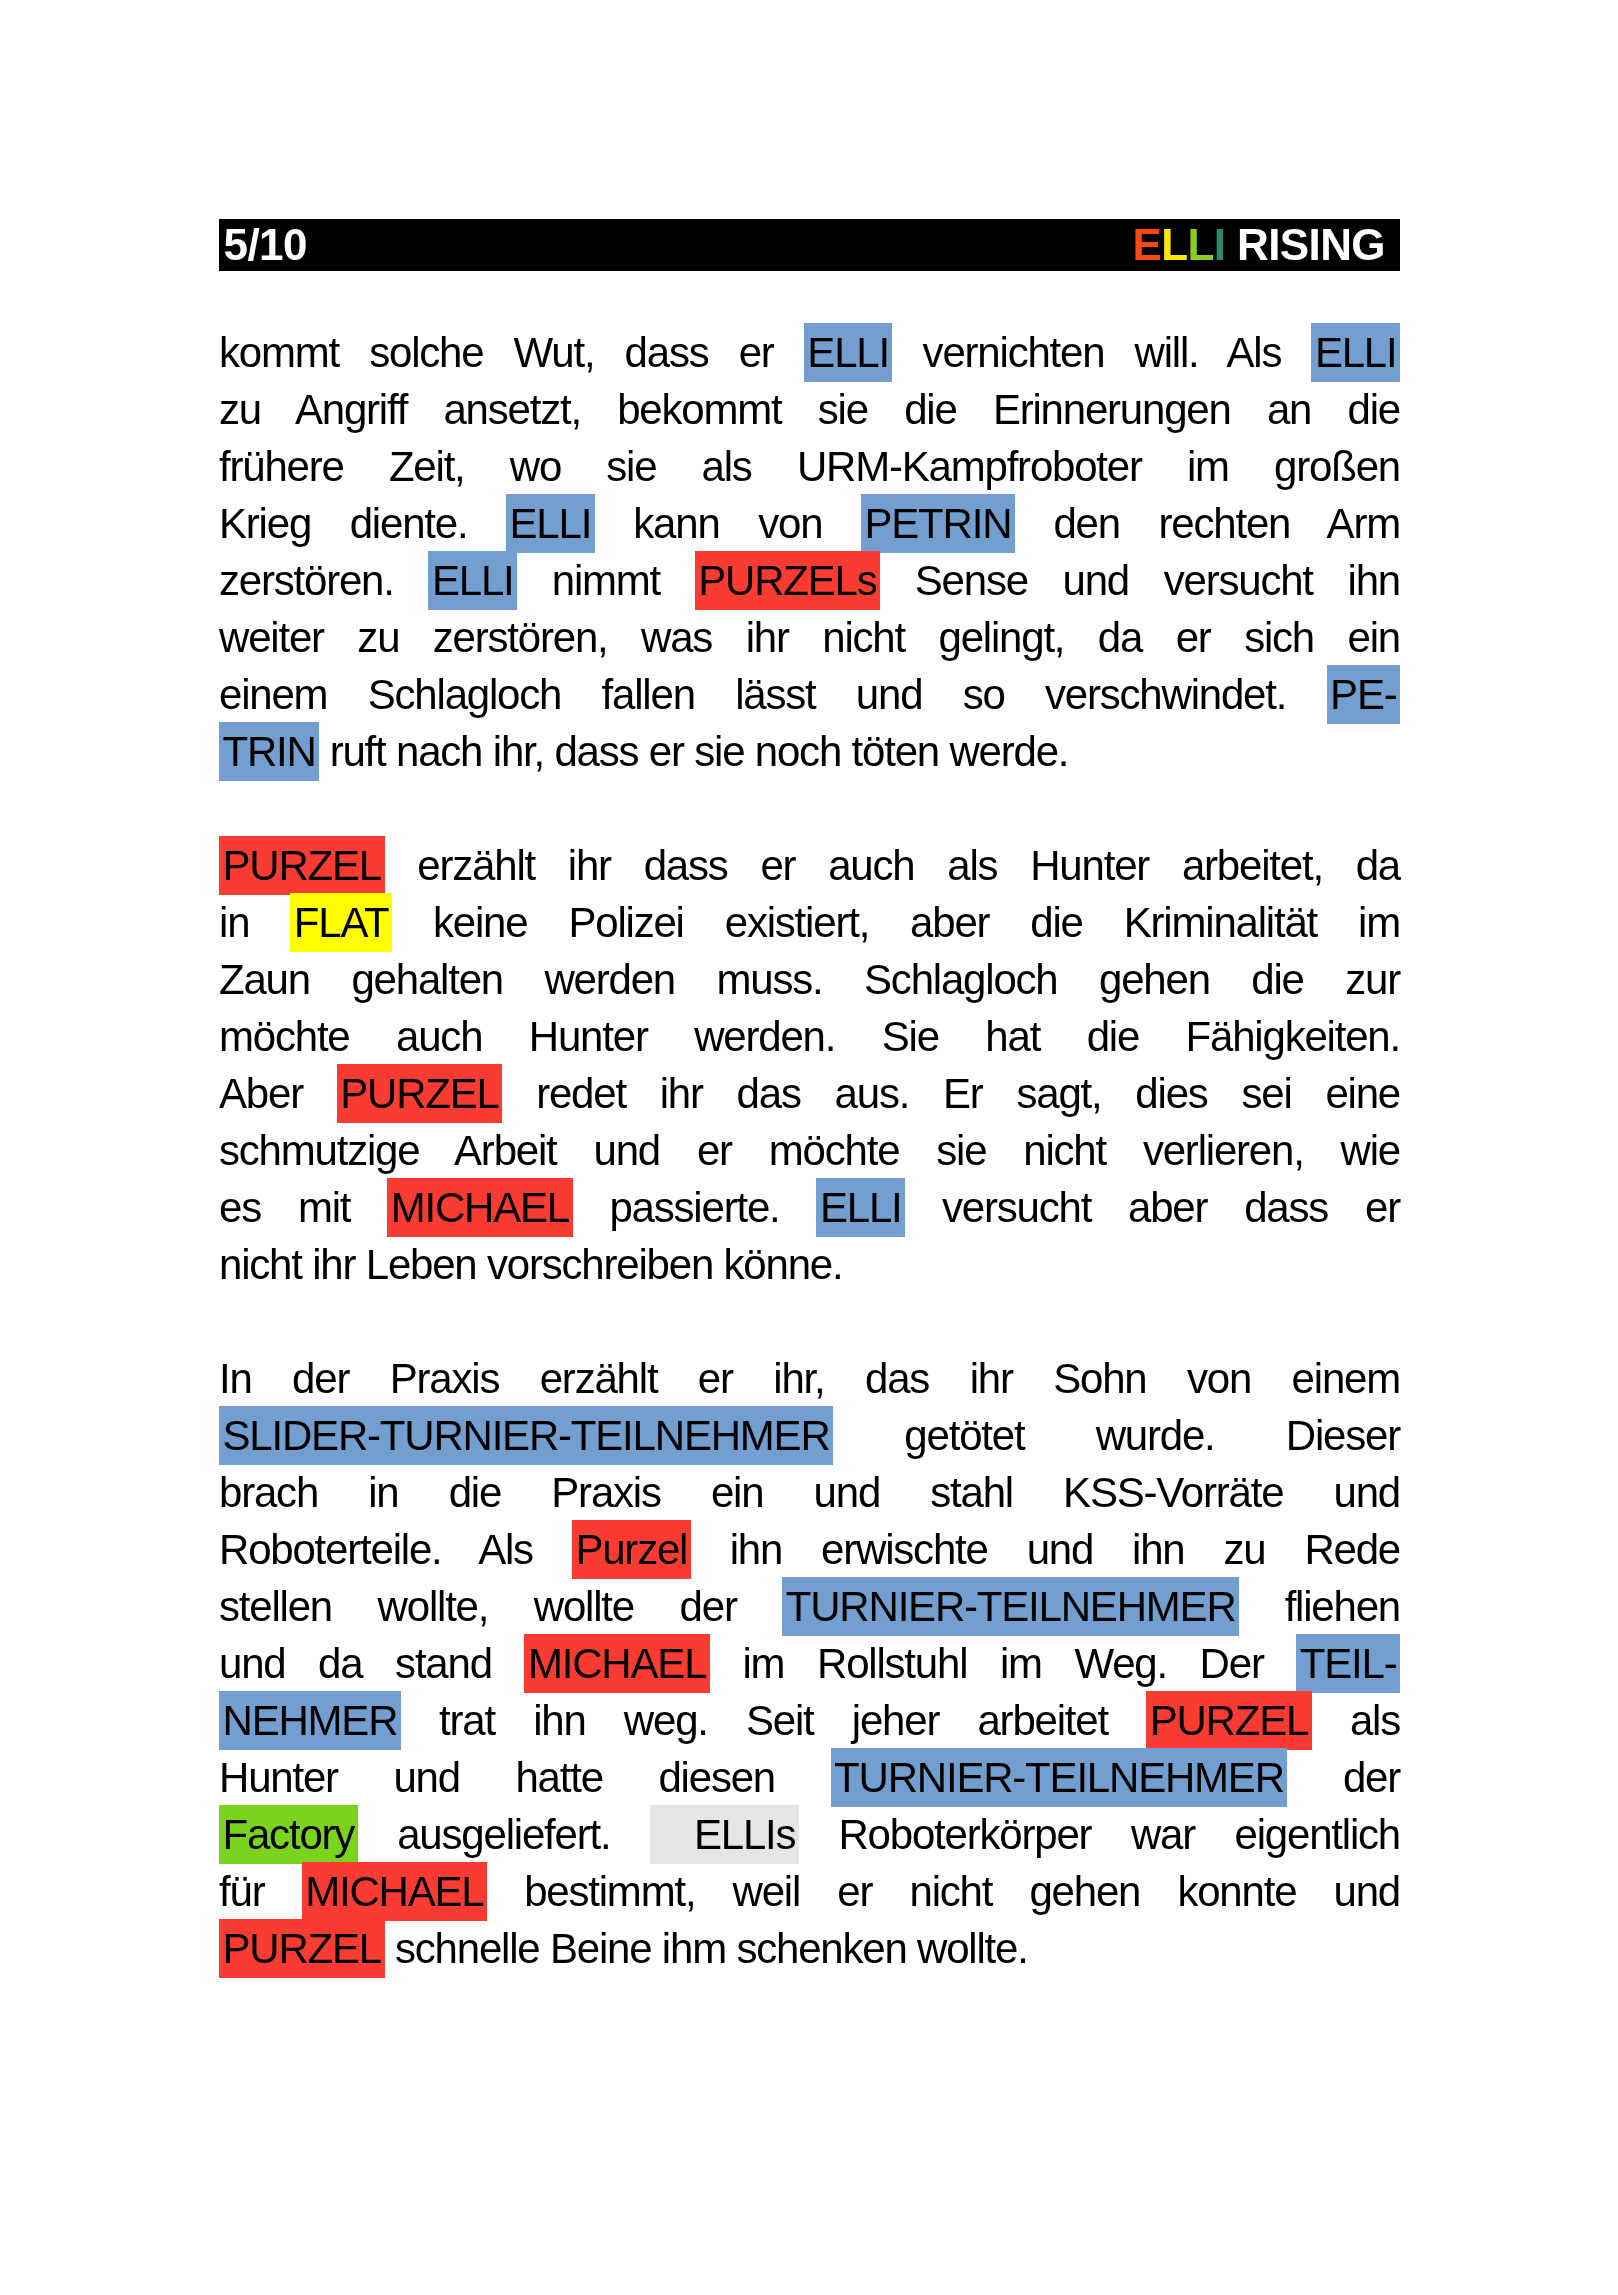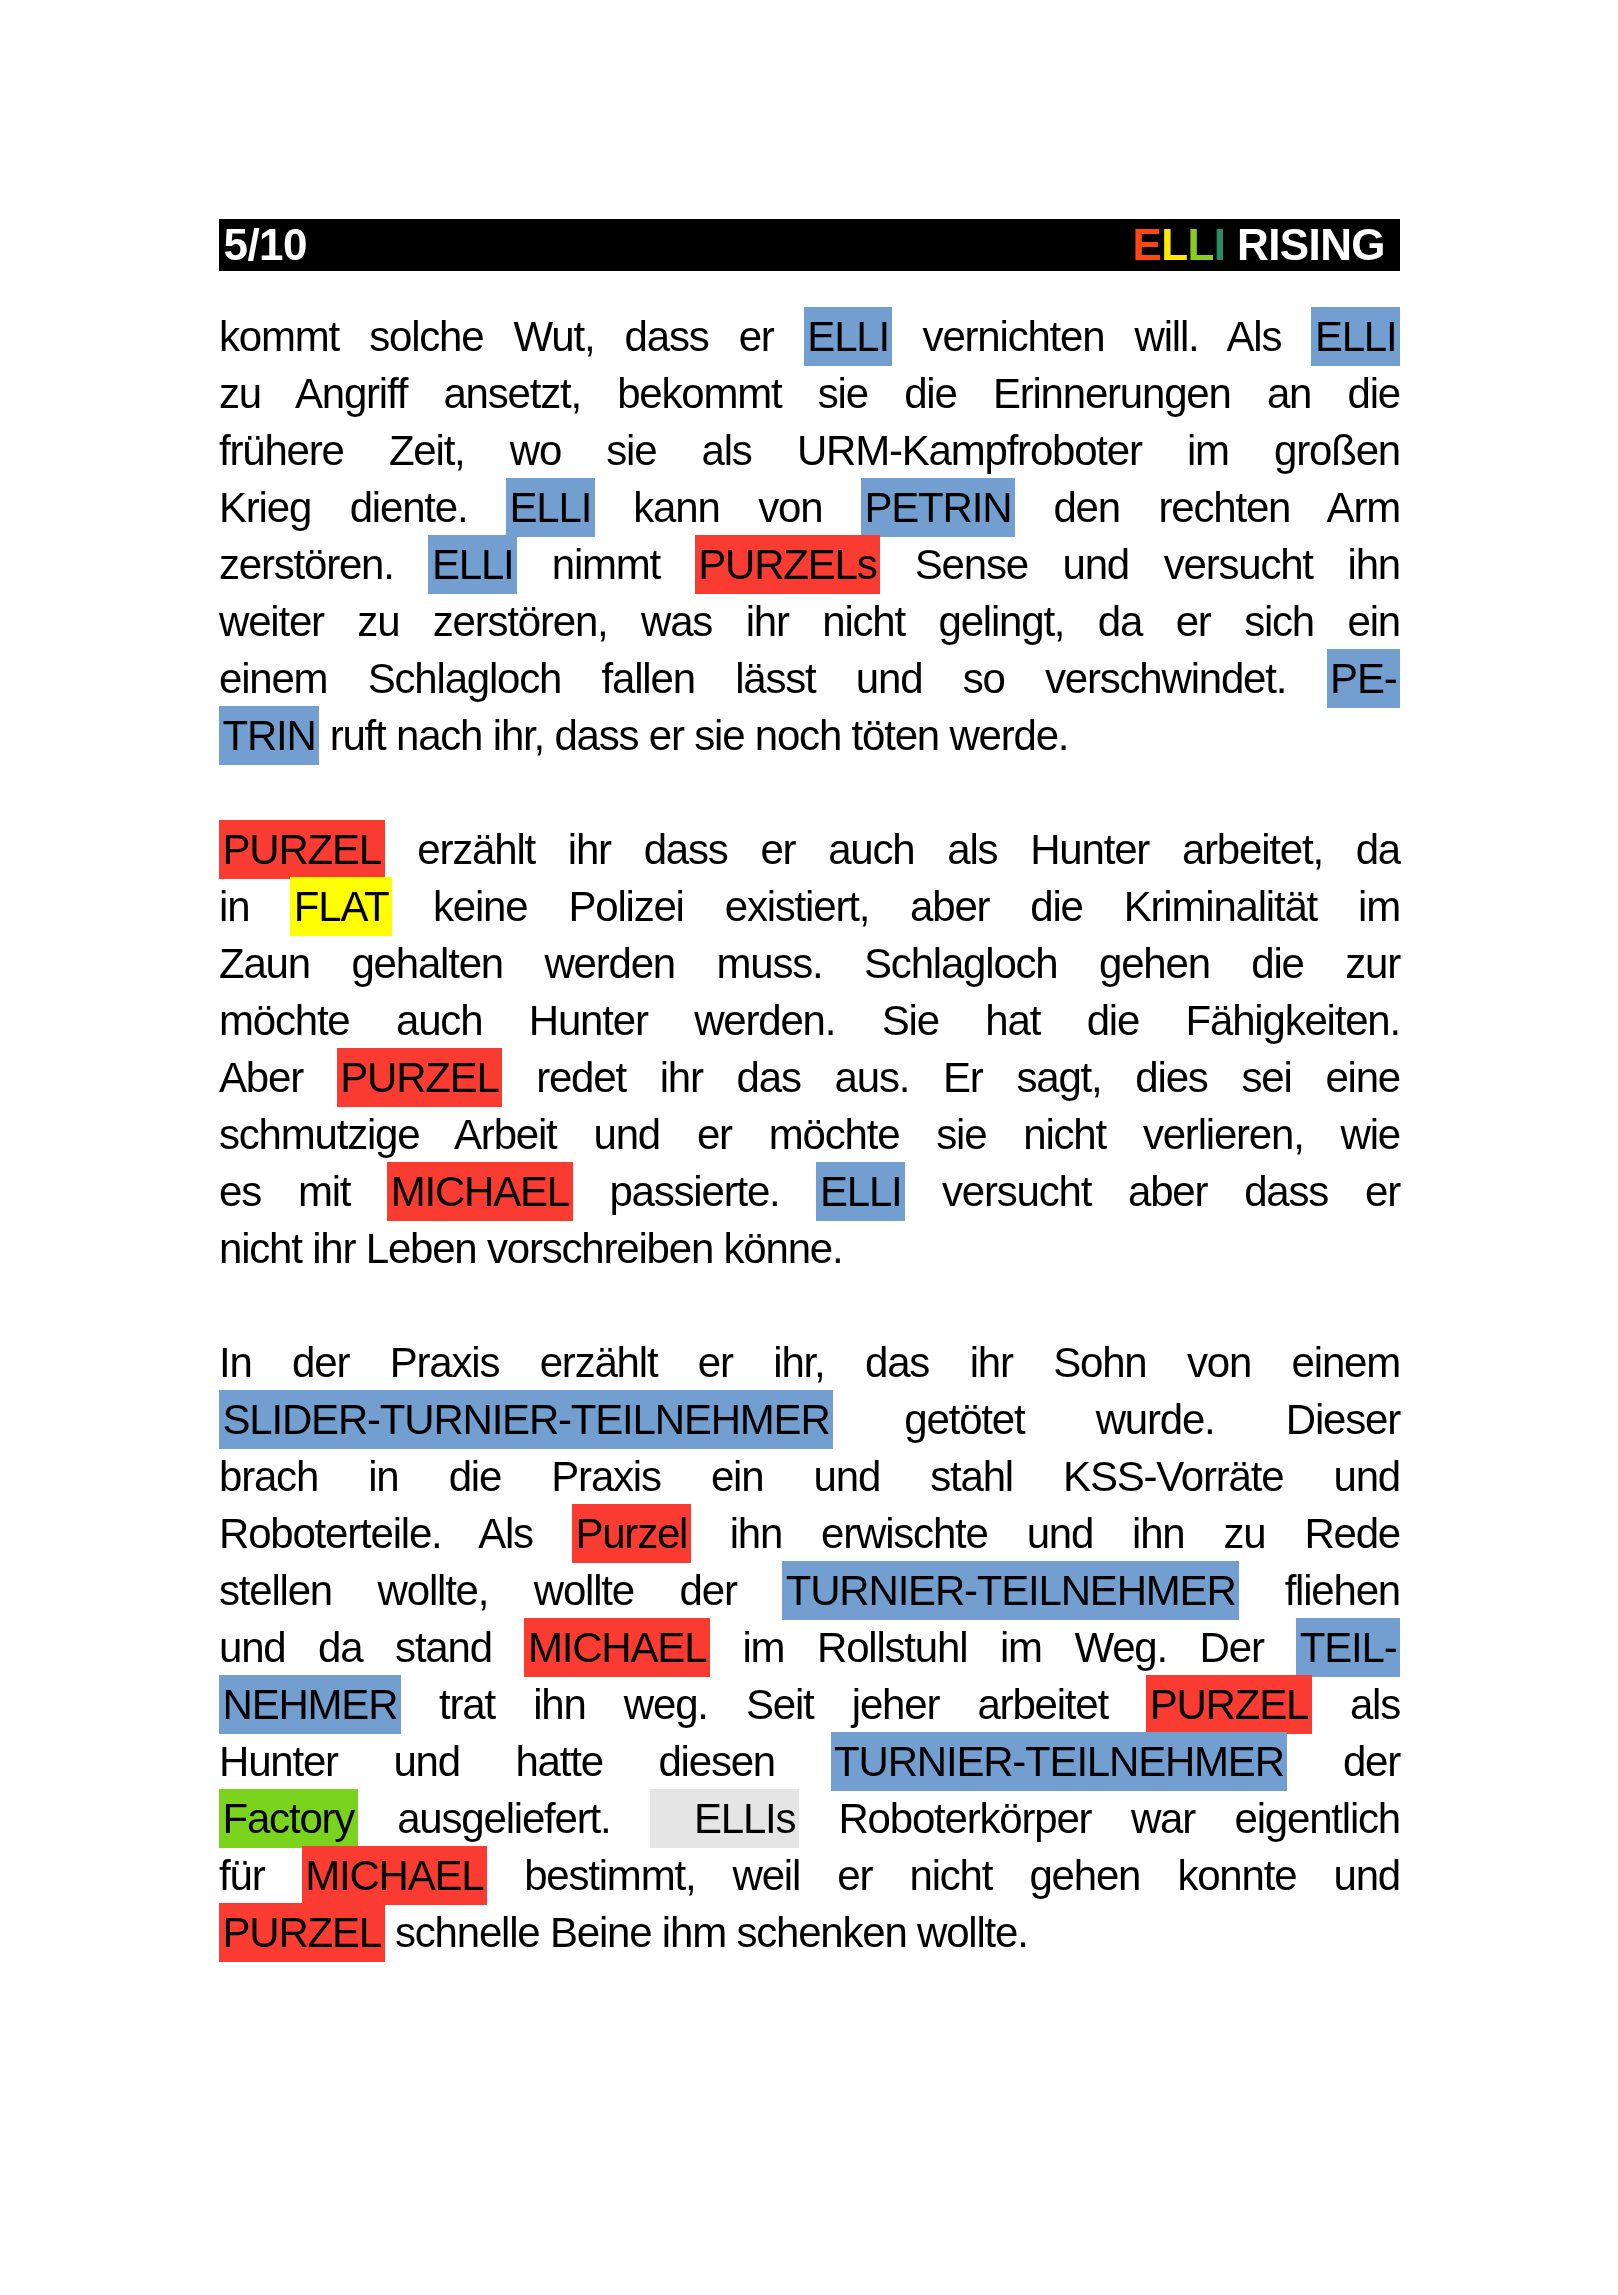--- a/index.html
+++ b/index.html
@@ -42,21 +42,21 @@
     position: absolute;
     left: 219px;
     top: 308px;
     width: 1181px;
     color: #000000;
   }
   .para {
     font-size: 42px;
     line-height: 57px;
     letter-spacing: -1.2px;
-    margin: 0 0 57px 0;
+    margin: 16px 0 57px 0;
   }
   .line {
     white-space: nowrap;
     text-align: justify;
     text-align-last: justify;
   }
   .line.last {
     text-align-last: left;
   }
   .hl {

